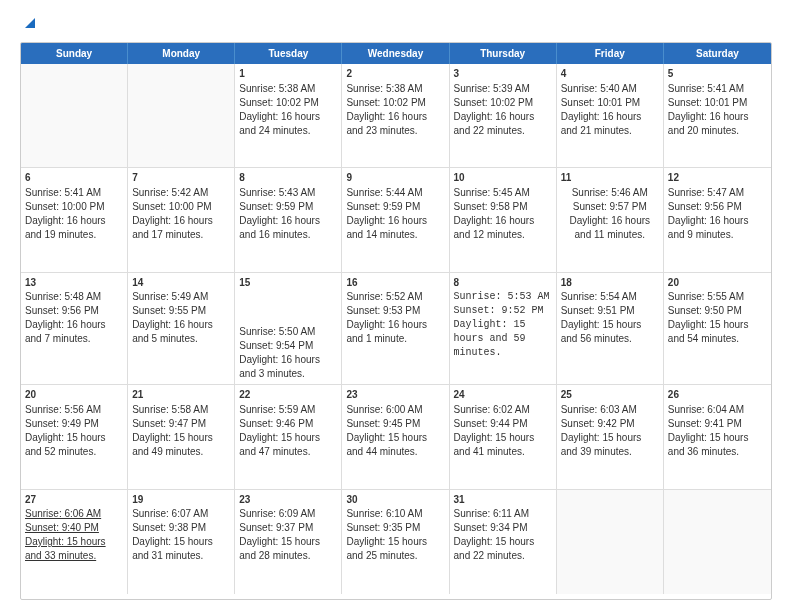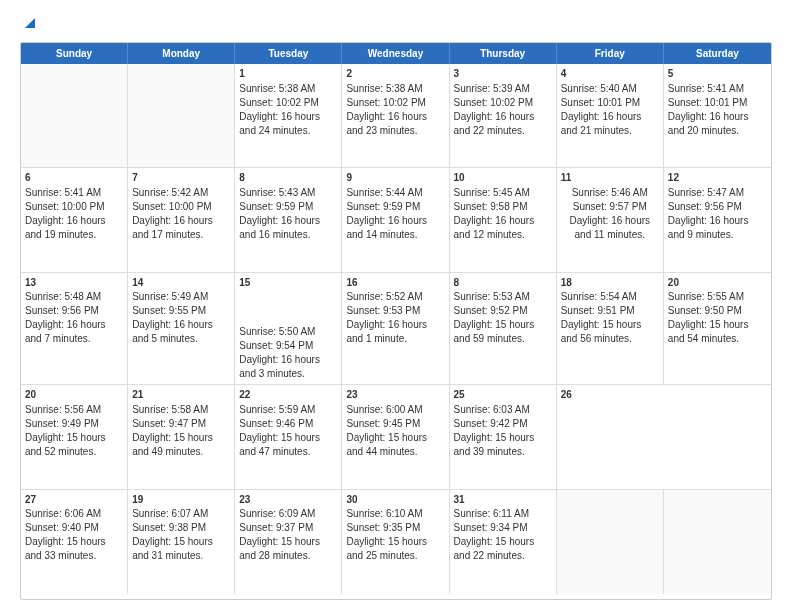--- a/index.html
+++ b/index.html
@@ -233,21 +233,21 @@
 Daylight: 16 hours and 3 minutes.</div>
           </div>
           <div class="cal-cell">
             <span class="day-num">16</span>
             <div class="day-info" style="white-space: pre-line;">Sunrise: 5:52 AM
 Sunset: 9:53 PM
 Daylight: 16 hours and 1 minute.</div>
           </div>
           <div class="cal-cell">
             <span class="day-num">8</span>
-            <div class="day-info" style="white-space: pre-line;">Sunrise: 5:53 AM
+            <div class="day-info" style="white-space: pre-line; font-family: Liberation Mono, monospace;">Sunrise: 5:53 AM
 Sunset: 9:52 PM
 Daylight: 15 hours and 59 minutes.</div>
           </div>
           <div class="cal-cell">
             <span class="day-num">18</span>
             <div class="day-info" style="white-space: pre-line;">Sunrise: 5:54 AM
 Sunset: 9:51 PM
 Daylight: 15 hours and 56 minutes.</div>
           </div>
           <div class="cal-cell">
@@ -276,33 +276,42 @@
 Sunset: 9:46 PM
 Daylight: 15 hours and 47 minutes.</div>
           </div>
           <div class="cal-cell">
             <span class="day-num">23</span>
             <div class="day-info" style="white-space: pre-line;">Sunrise: 6:00 AM
 Sunset: 9:45 PM
 Daylight: 15 hours and 44 minutes.</div>
           </div>
           <div class="cal-cell">
+            <span class="day-num">24</span>
+            <div class="day-info" style="white-space: pre-line;">Sunrise: 6:02 AM
+Sunset: 9:44 PM
+Daylight: 15 hours and 41 minutes.</div>
+          </div>
+          <div class="cal-cell">
             <span class="day-num">25</span>
             <div class="day-info" style="white-space: pre-line;">Sunrise: 6:03 AM
 Sunset: 9:42 PM
 Daylight: 15 hours and 39 minutes.</div>
           </div>
           <div class="cal-cell">
             <span class="day-num">26</span>
+            <div class="day-info" style="white-space: pre-line;">Sunrise: 6:04 AM
+Sunset: 9:41 PM
+Daylight: 15 hours and 36 minutes.</div>
           </div>
         </div>
         <div class="cal-week">
           <div class="cal-cell">
             <span class="day-num">27</span>
-            <div class="day-info" style="white-space: pre-line;">Sunrise: 6:06 AM
+            <div class="day-info" style="white-space: pre-line; text-decoration: underline;">Sunrise: 6:06 AM
 Sunset: 9:40 PM
 Daylight: 15 hours and 33 minutes.</div>
           </div>
           <div class="cal-cell">
             <span class="day-num">19</span>
             <div class="day-info" style="white-space: pre-line;">Sunrise: 6:07 AM
 Sunset: 9:38 PM
 Daylight: 15 hours and 31 minutes.</div>
           </div>
           <div class="cal-cell">

